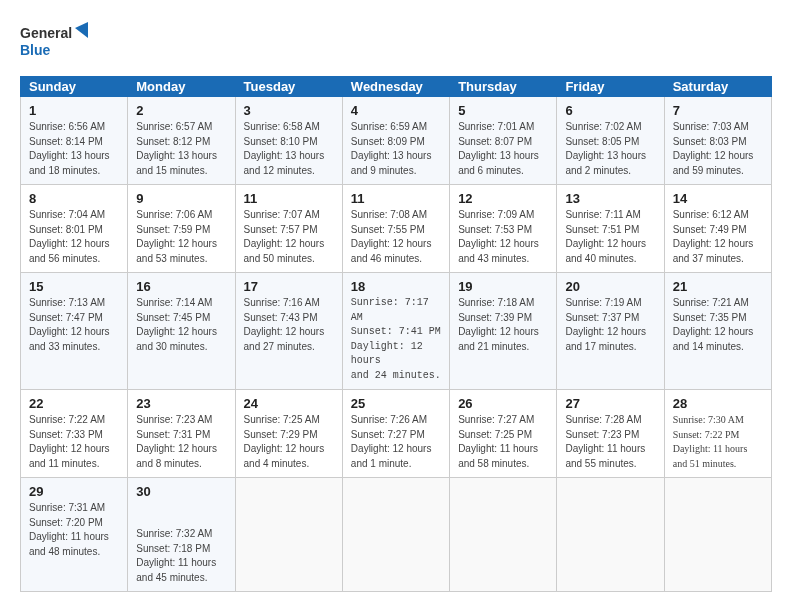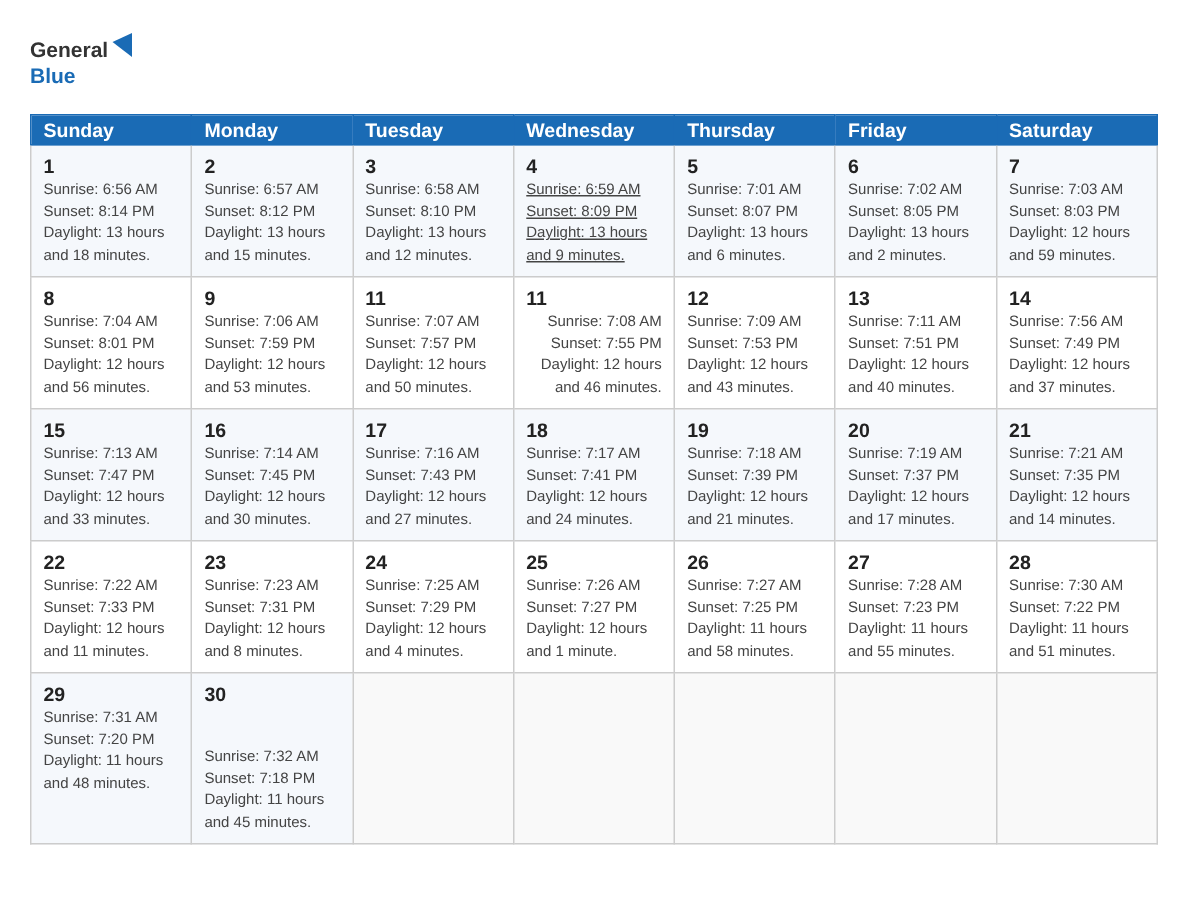--- a/index.html
+++ b/index.html
@@ -123,21 +123,21 @@
         </td>
         <td>
           <span class="day-number">3</span>
           <div class="day-info" style="white-space: pre-line;">Sunrise: 6:58 AM
 Sunset: 8:10 PM
 Daylight: 13 hours
 and 12 minutes.</div>
         </td>
         <td>
           <span class="day-number">4</span>
-          <div class="day-info" style="white-space: pre-line; text-decoration: underline;">Sunrise: 6:59 AM
+          <div class="day-info" style="white-space: pre-line;">Sunrise: 6:59 AM
 Sunset: 8:09 PM
 Daylight: 13 hours
 and 9 minutes.</div>
         </td>
         <td>
           <span class="day-number">5</span>
           <div class="day-info" style="white-space: pre-line;">Sunrise: 7:01 AM
 Sunset: 8:07 PM
 Daylight: 13 hours
 and 6 minutes.</div>
@@ -174,42 +174,42 @@
         </td>
         <td>
           <span class="day-number">11</span>
           <div class="day-info" style="white-space: pre-line;">Sunrise: 7:07 AM
 Sunset: 7:57 PM
 Daylight: 12 hours
 and 50 minutes.</div>
         </td>
         <td>
           <span class="day-number">11</span>
-          <div class="day-info" style="white-space: pre-line; text-align: right;">Sunrise: 7:08 AM
+          <div class="day-info" style="white-space: pre-line;">Sunrise: 7:08 AM
 Sunset: 7:55 PM
 Daylight: 12 hours
 and 46 minutes.</div>
         </td>
         <td>
           <span class="day-number">12</span>
           <div class="day-info" style="white-space: pre-line;">Sunrise: 7:09 AM
 Sunset: 7:53 PM
 Daylight: 12 hours
 and 43 minutes.</div>
         </td>
         <td>
           <span class="day-number">13</span>
           <div class="day-info" style="white-space: pre-line;">Sunrise: 7:11 AM
 Sunset: 7:51 PM
 Daylight: 12 hours
 and 40 minutes.</div>
         </td>
         <td>
           <span class="day-number">14</span>
-          <div class="day-info" style="white-space: pre-line;">Sunrise: 7:56 AM
+          <div class="day-info" style="white-space: pre-line;">Sunrise: 6:12 AM
 Sunset: 7:49 PM
 Daylight: 12 hours
 and 37 minutes.</div>
         </td>
       </tr>
       <tr>
         <td>
           <span class="day-number">15</span>
           <div class="day-info" style="white-space: pre-line;">Sunrise: 7:13 AM
 Sunset: 7:47 PM
@@ -225,21 +225,21 @@
         </td>
         <td>
           <span class="day-number">17</span>
           <div class="day-info" style="white-space: pre-line;">Sunrise: 7:16 AM
 Sunset: 7:43 PM
 Daylight: 12 hours
 and 27 minutes.</div>
         </td>
         <td>
           <span class="day-number">18</span>
-          <div class="day-info" style="white-space: pre-line;">Sunrise: 7:17 AM
+          <div class="day-info" style="white-space: pre-line; font-family: Liberation Mono, monospace;">Sunrise: 7:17 AM
 Sunset: 7:41 PM
 Daylight: 12 hours
 and 24 minutes.</div>
         </td>
         <td>
           <span class="day-number">19</span>
           <div class="day-info" style="white-space: pre-line;">Sunrise: 7:18 AM
 Sunset: 7:39 PM
 Daylight: 12 hours
 and 21 minutes.</div>
@@ -297,21 +297,21 @@
         </td>
         <td>
           <span class="day-number">27</span>
           <div class="day-info" style="white-space: pre-line;">Sunrise: 7:28 AM
 Sunset: 7:23 PM
 Daylight: 11 hours
 and 55 minutes.</div>
         </td>
         <td>
           <span class="day-number">28</span>
-          <div class="day-info" style="white-space: pre-line;">Sunrise: 7:30 AM
+          <div class="day-info" style="white-space: pre-line; font-family: Liberation Serif, serif;">Sunrise: 7:30 AM
 Sunset: 7:22 PM
 Daylight: 11 hours
 and 51 minutes.</div>
         </td>
       </tr>
       <tr>
         <td>
           <span class="day-number">29</span>
           <div class="day-info" style="white-space: pre-line;">Sunrise: 7:31 AM
 Sunset: 7:20 PM

